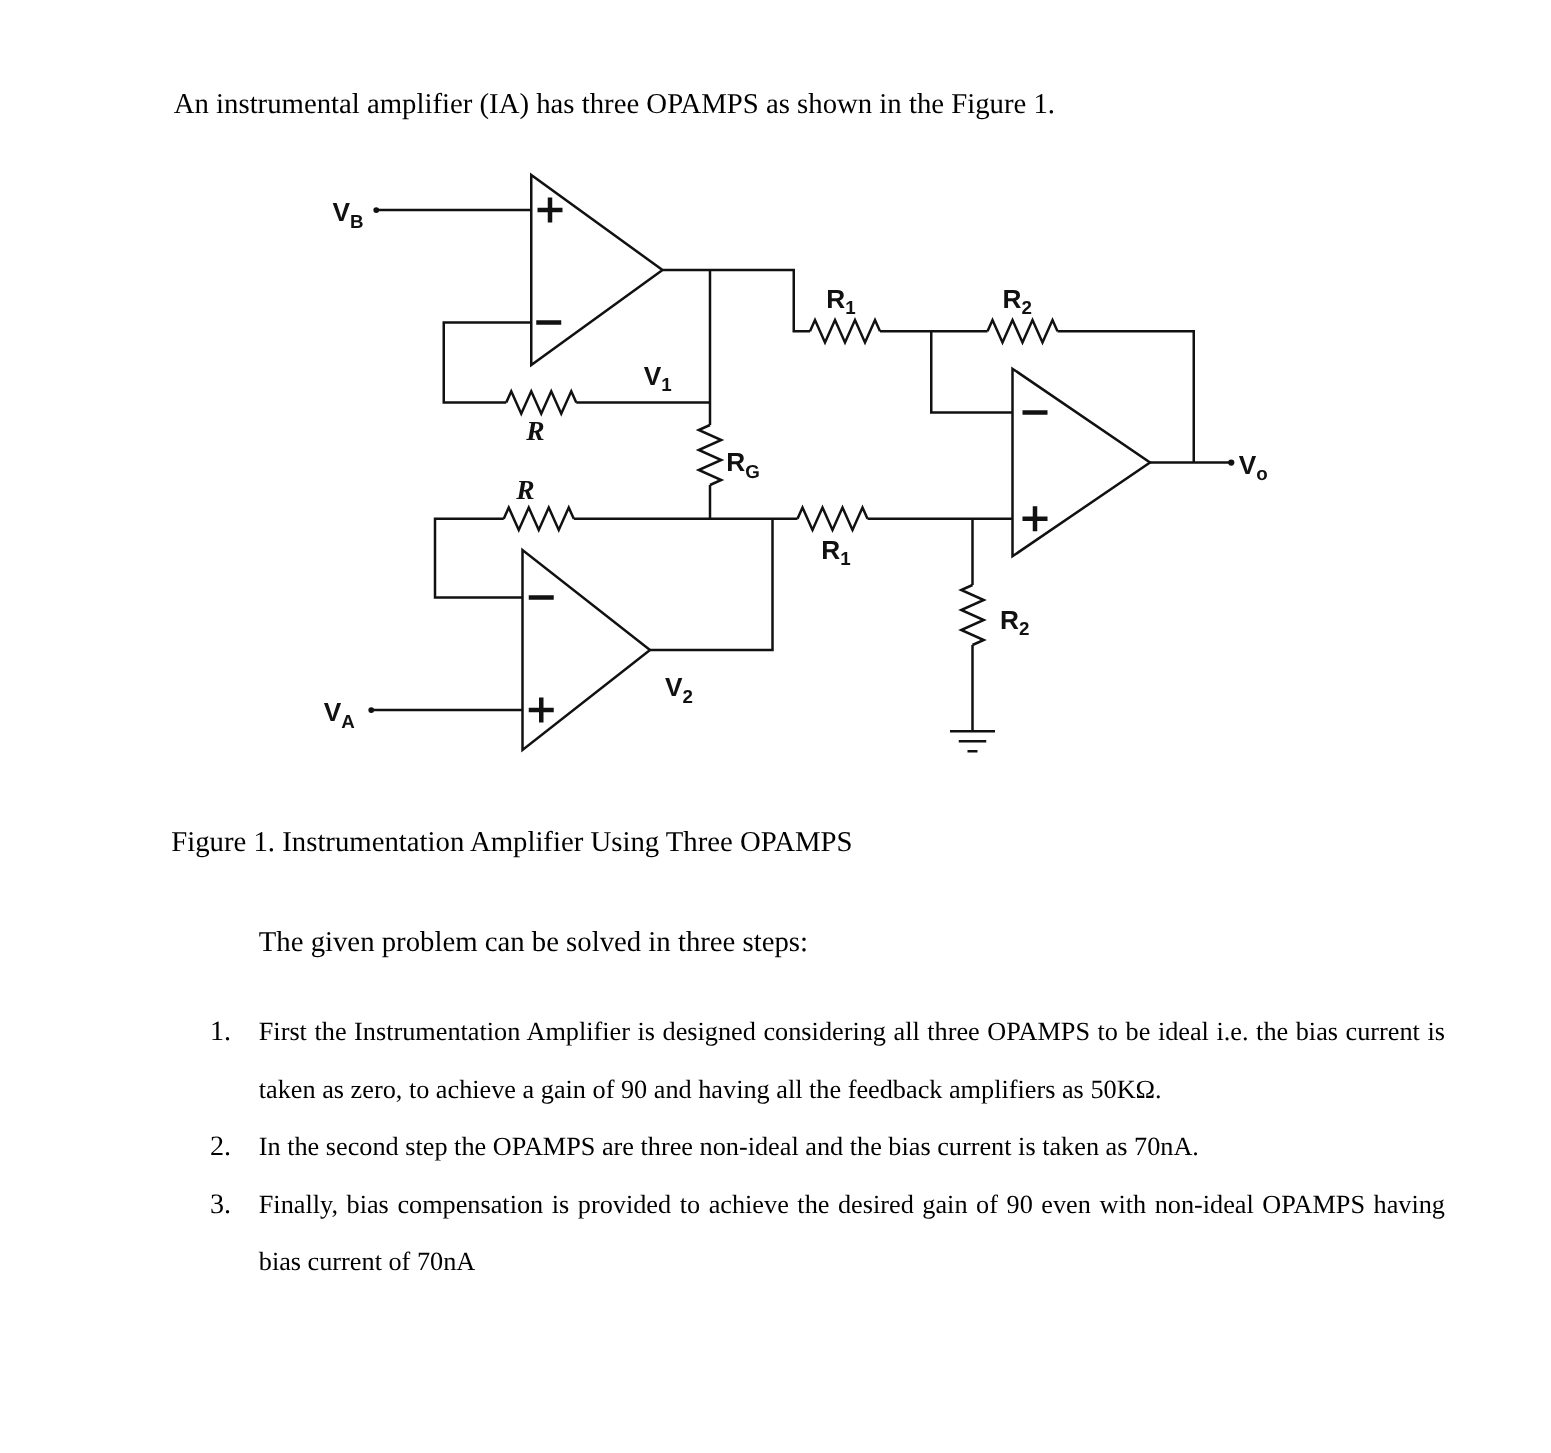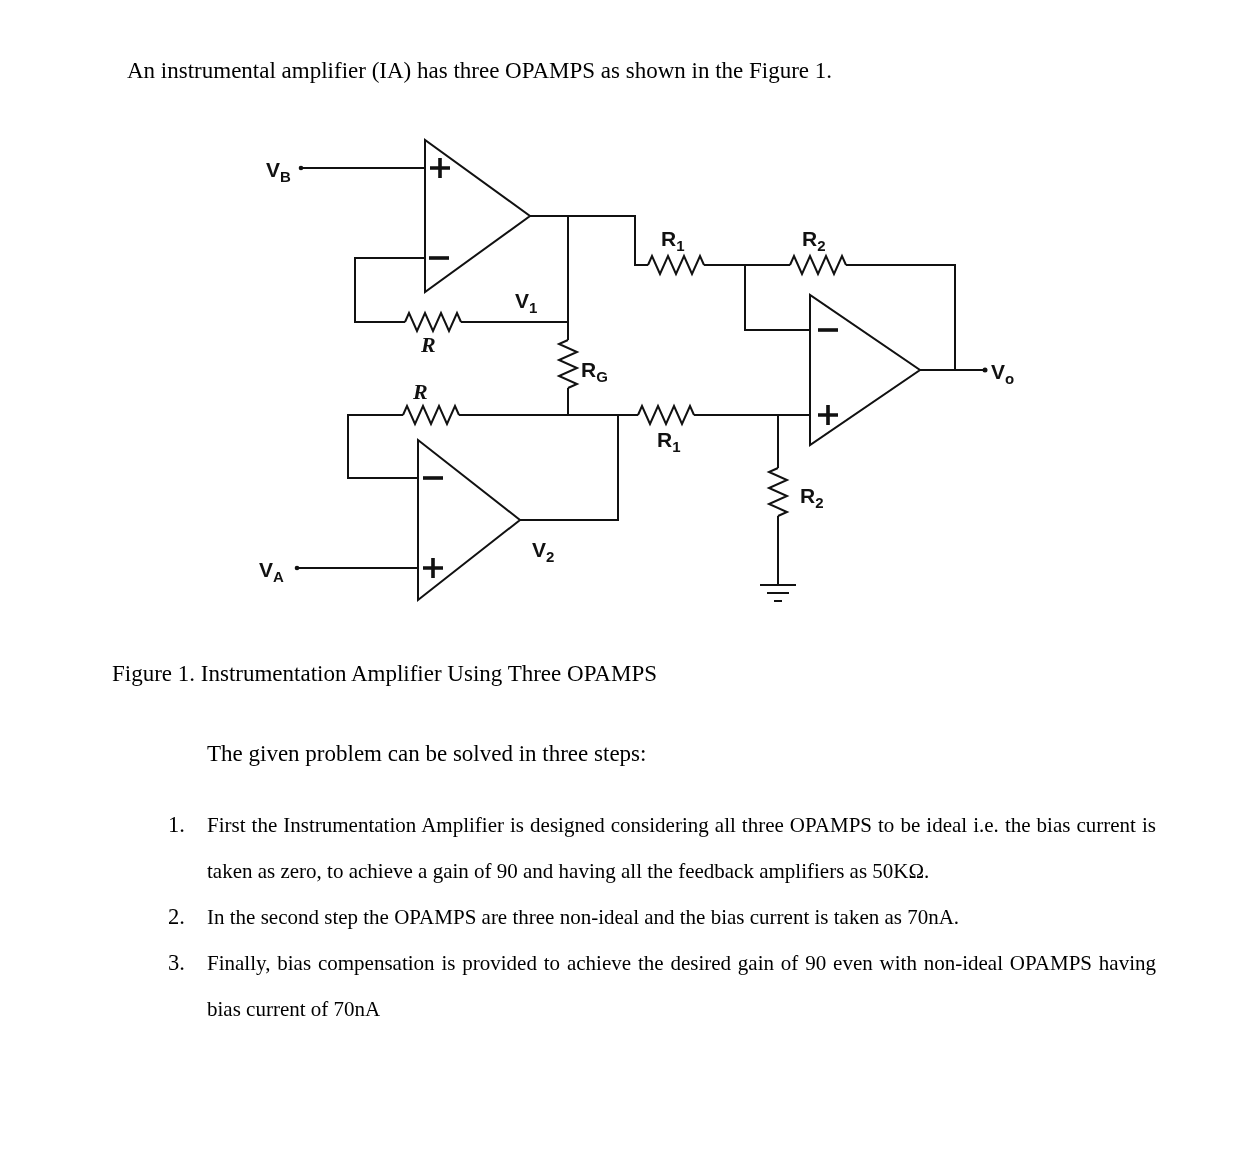--- a/index.html
+++ b/index.html
@@ -9,31 +9,31 @@
     height: 1162px;
     background: #ffffff;
     color: #000000;
     font-family: "Liberation Serif", serif;
     overflow: hidden;
   }
   .intro {
     position: absolute;
     left: 127px;
     top: 58px;
-    margin: 0;
+    margin: 12px;
     font-size: 23px;
   }
   .diagram {
     position: absolute;
     left: 0;
     top: 0;
   }
   .caption {
     position: absolute;
-    left: 112px;
+    left: 137px;
     top: 661px;
     margin: 0;
     font-size: 23px;
   }
   .steps-intro {
     position: absolute;
     left: 207px;
     top: 741px;
     margin: 0;
     font-size: 23px;

